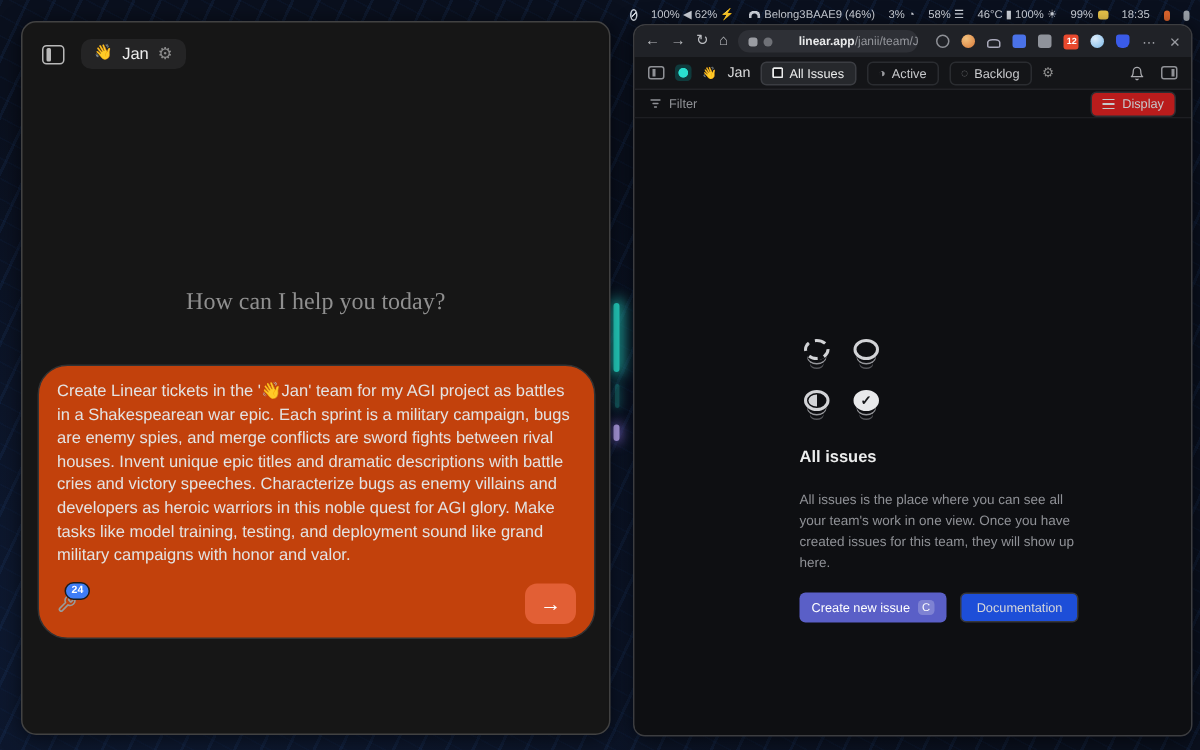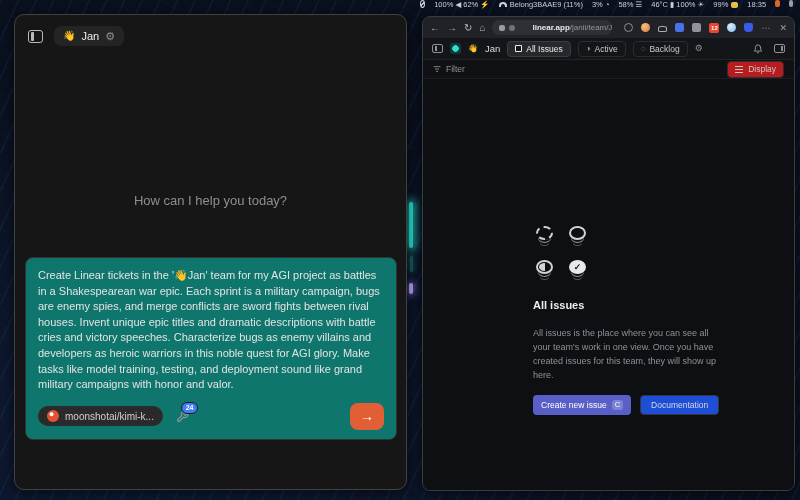--- a/index.html
+++ b/index.html
@@ -14,21 +14,21 @@
     position:relative;
   }
   .glow-cyan-bar { position:absolute; left:409px; top:202px; width:4px; height:46px; background:#27e0cf;
     border-radius:2px; box-shadow:0 0 9px 3px rgba(39,224,207,.75); }
   .glow-cyan-dim { position:absolute; left:410px; top:256px; width:3px; height:16px; background:rgba(39,224,207,.35);
     border-radius:2px; box-shadow:0 0 6px 1px rgba(39,224,207,.3); }
   .glow-purple { position:absolute; left:409px; top:283px; width:4px; height:11px; background:#b9a6f2;
     border-radius:2px; box-shadow:0 0 7px 2px rgba(150,120,240,.6); }
 
   
-  .statusbar { position:absolute; top:0; left:420px; right:0; height:14px; display:flex; align-items:flex-start;
+  .statusbar { position:absolute; top:0; left:420px; right:0; height:14px; display:flex; align-items:flex-end;
     justify-content:flex-end; gap:9px; font-size:7.5px; color:#ced3db; padding-right:7px; white-space:nowrap; }
   .statusbar .sitem { display:flex; align-items:center; gap:3px; }
   .eyeoff { width:8px; height:8px; border:1px solid #ced3db; border-radius:50%;
     background:linear-gradient(135deg, transparent 44%, #ced3db 44% 56%, transparent 56%); }
   .wifi-arc { width:8px; height:5px; border:2px solid #ced3db; border-bottom:none; border-radius:8px 8px 0 0; }
   .key-chip { width:7px; height:6px; background:#e8c44a; border-radius:2px; }
   .tray-orange { width:9px; height:7px; background:#e0662e; border-radius:2px; }
   .tray-grey { width:8px; height:7px; background:#9aa0a8; border-radius:2px; }
 
   
@@ -37,24 +37,24 @@
   .jan-header { position:absolute; top:11px; left:13px; display:flex; align-items:center; gap:11px; }
   .panel-ic { width:15px; height:13px; border:1.5px solid #b9b9b9; border-radius:3px; position:relative; }
   .panel-ic::before { content:""; position:absolute; left:2px; top:1px; bottom:1px; width:3px; background:#b9b9b9; border-radius:1px; }
   .jan-title-pill { display:flex; align-items:center; gap:6px; background:#242425; border-radius:7px; padding:4px 9px; }
   .emoji-wave { color:#f0a93b; font-size:10px; line-height:1; }
   .jan-title { font-size:11px; color:#ededed; font-weight:500; }
   .gear { color:#8e8e8e; font-size:11px; line-height:1; }
 
   .greeting { position:absolute; top:167px; left:0; right:0; text-align:center; }
   .greeting h1 { font-family:"Liberation Serif", serif; font-size:30px; font-weight:600; color:#ffffff; letter-spacing:.3px; }
-  .greeting .sub { margin-top:11px; font-size:13px; color:#8f8f8f; }
-
-  .composer { position:absolute; left:10px; right:9px; top:242px; background:#0f766e;
-    border:1px solid #323233; border-radius:8px; padding:10px 12px 9px; }
+  .greeting .sub { margin-top:11px; font-size:16px; color:#8f8f8f;font-family:Liberation Serif, serif; }
+
+  .composer { position:absolute; left:10px; right:9px; top:228px; background:#c2410c;
+    border:1px solid #323233; border-radius:20px; padding:10px 12px 9px; }
   .composer-text { font-size:11px; line-height:1.42; color:#e3e3e3; }
   .composer-bar { display:flex; align-items:center; margin-top:10px; gap:13px; }
   .model-pill { display:flex; align-items:center; gap:6px; background:#2a2a2b; border-radius:14px; padding:4px 9px; cursor:pointer; }
   .moon-ic { width:12px; height:12px; border-radius:50%;
     background:radial-gradient(circle at 38% 35%, #ffffff 0 1.5px, #e25232 2.5px); }
   .model-name { font-size:10px; color:#cfcfcf; }
   .tools { position:relative; display:flex; align-items:center; cursor:pointer; }
   .tools-badge { position:absolute; top:-8px; right:-9px; background:#3f7df6; color:#fff; font-size:7px;
     font-weight:700; padding:1.5px 3.5px; border-radius:8px; border:1.5px solid #1c1c1d; }
   .send-btn { margin-left:auto; width:34px; height:27px; background:#e25f35; border:none; border-radius:8px;
@@ -139,21 +139,21 @@
 
 <div class="glow-cyan-bar"></div>
 <div class="glow-cyan-dim"></div>
 <div class="glow-purple"></div>
 
 <div class="statusbar">
   <span class="eyeoff"></span>
   <span class="sitem">100% ◀ 62% ⚡</span>
   <span class="sitem">
     <span class="wifi-arc"></span>
-    <span>Belong3BAAE9 (11%)</span>
+    <span>Belong3BAAE9 (46%)</span>
   </span>
   <span class="sitem">3% ◔</span>
   <span class="sitem">58% ☰</span>
   <span class="sitem">46°C ▮ 100% ☀</span>
   <span class="sitem">
     <span>99%</span>
     <span class="key-chip"></span>
   </span>
   <span class="sitem">18:35</span>
   <span class="tray-orange"></span>
@@ -170,24 +170,20 @@
     </div>
   </div>
 
   <div class="greeting">
     <div class="sub">How can I help you today?</div>
   </div>
 
   <div class="composer">
     <div class="composer-text">Create Linear tickets in the '👋Jan' team for my AGI project as battles in a Shakespearean war epic. Each sprint is a military campaign, bugs are enemy spies, and merge conflicts are sword fights between rival houses. Invent unique epic titles and dramatic descriptions with battle cries and victory speeches. Characterize bugs as enemy villains and developers as heroic warriors in this noble quest for AGI glory. Make tasks like model training, testing, and deployment sound like grand military campaigns with honor and valor.</div>
     <div class="composer-bar">
-      <div class="model-pill">
-        <span class="moon-ic"></span>
-        <span class="model-name">moonshotai/kimi-k...</span>
-      </div>
       <div class="tools">
         <svg width="13" height="13" viewBox="0 0 24 24" fill="none" stroke="#9a9a9a" stroke-width="2" stroke-linecap="round" stroke-linejoin="round">
           <path d="M14.7 6.3a1 1 0 0 0 0 1.4l1.6 1.6a1 1 0 0 0 1.4 0l3.77-3.77a6 6 0 0 1-7.94 7.94l-6.91 6.91a2.12 2.12 0 0 1-3-3l6.91-6.91a6 6 0 0 1 7.94-7.94l-3.76 3.76z"></path>
         </svg>
         <span class="tools-badge">24</span>
       </div>
       <button class="send-btn">
         <span>→</span>
       </button>
     </div>

